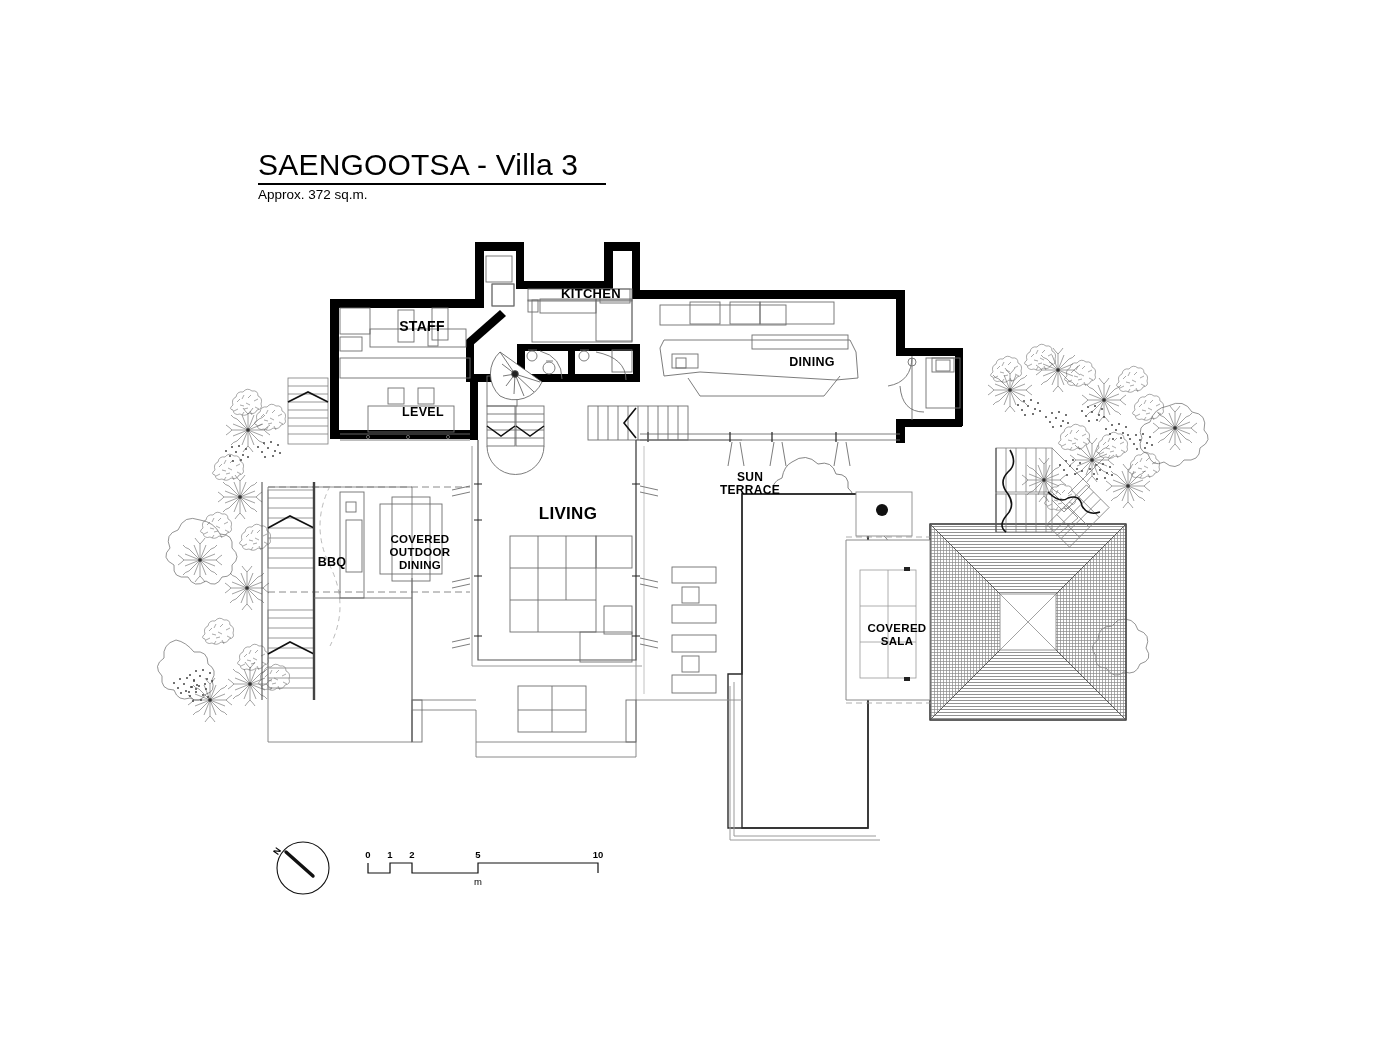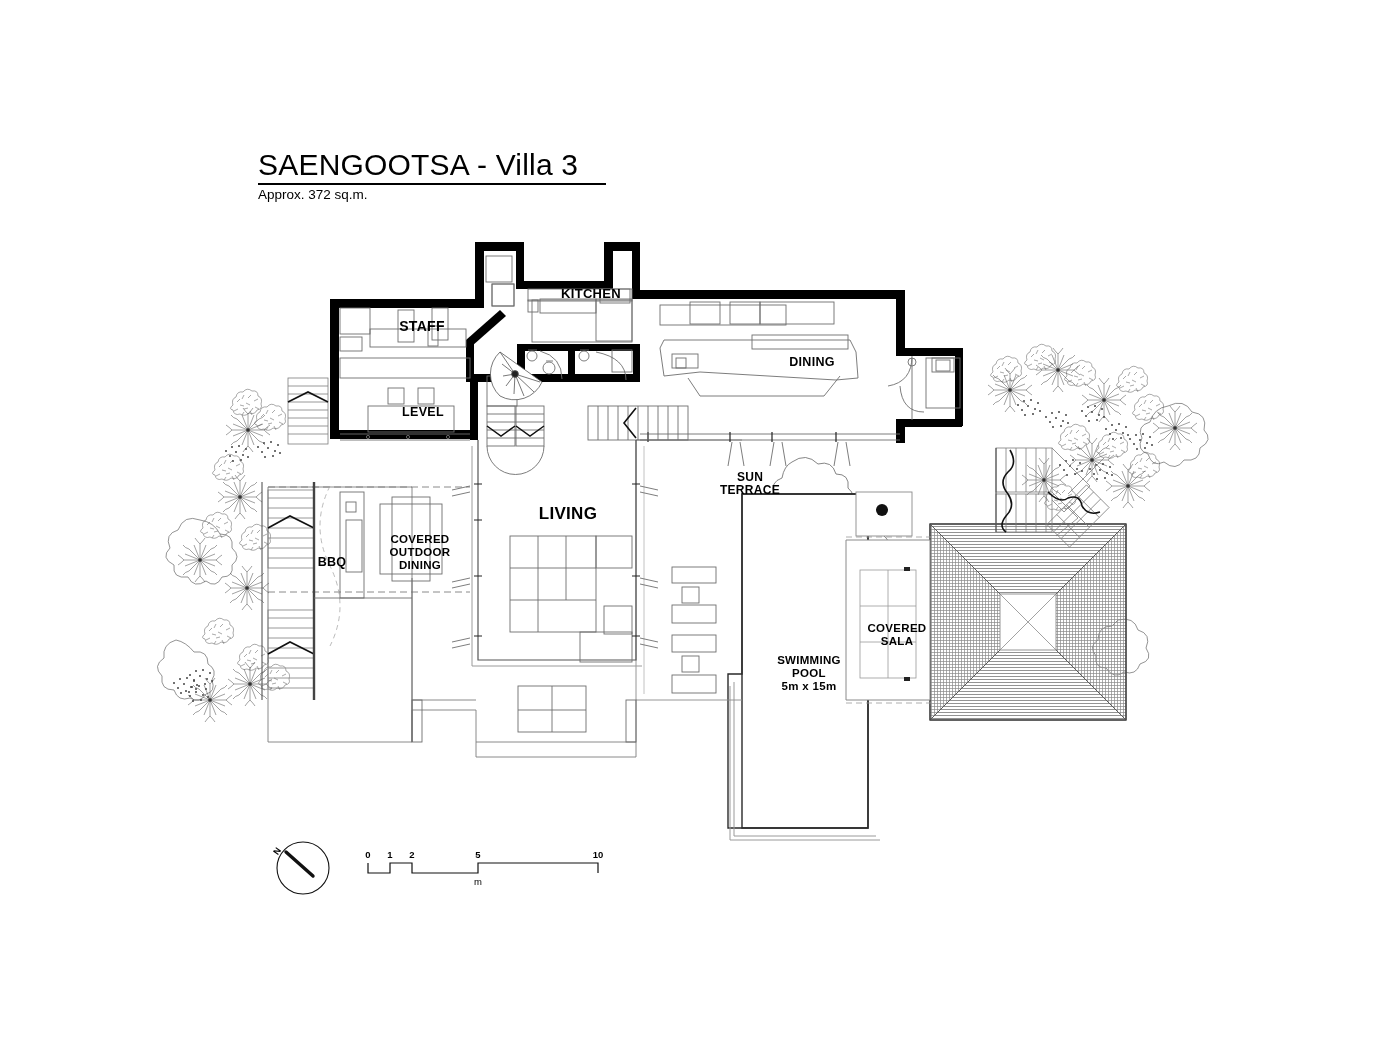--- a/index.html
+++ b/index.html
@@ -454,25 +454,20 @@
     <span>LIVING</span>
   </div>
   <div class="rlabel" style="left:316px;top:556px;width:32px;font-size:12.5px;">
     <span>BBQ</span>
   </div>
   <div class="rlabel" style="left:375px;top:520px;width:90px;font-size:11.5px;white-space:pre-line;">
     <span>COVERED
 OUTDOOR
 DINING</span>
   </div>
-  <div class="rlabel" style="left:762px;top:641px;width:94px;font-size:11.5px;white-space:pre-line;">
-    <span>SWIMMING
-POOL</span>
-    <div class="sz">5m x 15m</div>
-  </div>
   <div class="rlabel" style="left:855px;top:609px;width:84px;font-size:11.5px;white-space:pre-line;">
     <span>COVERED
 SALA</span>
   </div>
 
   <div class="scalebar-num" style="left:358px;top:849px;width:20px;">0</div>
   <div class="scalebar-num" style="left:380px;top:849px;width:20px;">1</div>
   <div class="scalebar-num" style="left:402px;top:849px;width:20px;">2</div>
   <div class="scalebar-num" style="left:468px;top:849px;width:20px;">5</div>
   <div class="scalebar-num" style="left:588px;top:849px;width:20px;">10</div>

